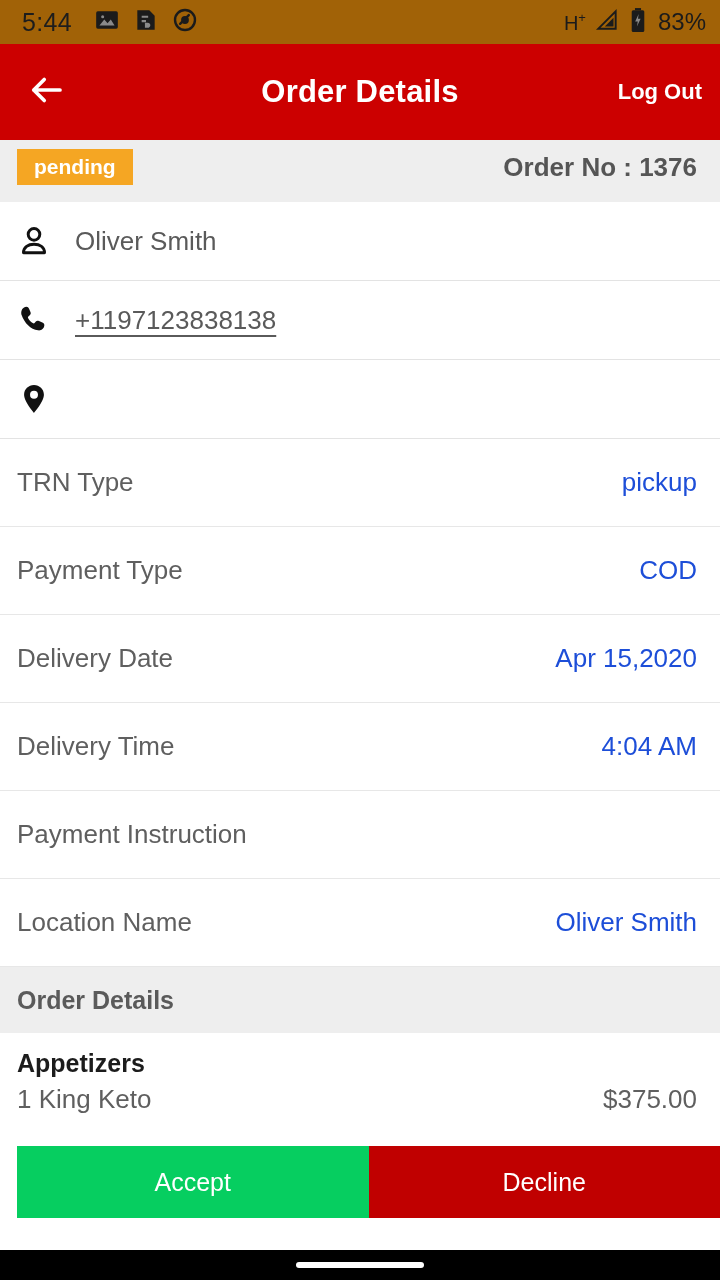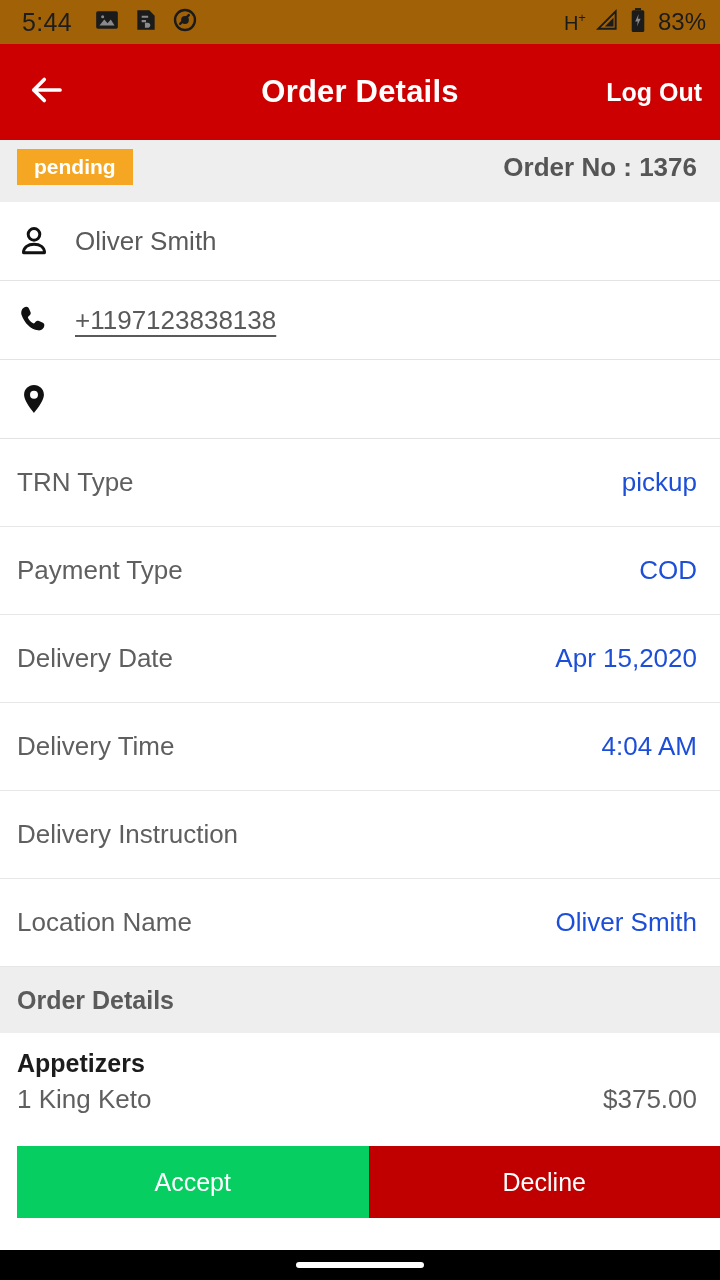--- a/index.html
+++ b/index.html
@@ -34,21 +34,21 @@
     padding:0 18px;
     position:relative;
   }
   .back-btn { width:56px; height:56px; display:flex; align-items:center; justify-content:center; cursor:pointer; }
   .appbar-title {
     position:absolute; left:0; right:0; text-align:center;
     color:#ffffff; font-size:31px; font-weight:bold; letter-spacing:.2px;
     pointer-events:none;
   }
   .logout {
-    margin-left:auto; color:#ffffff; font-size:25px; font-weight:bold;
+    margin-left:auto; color:#ffffff; font-size:22px; font-weight:bold;
     z-index:2; cursor:pointer; padding:6px 0;
   }
 
   
   .order-strip {
     height:62px; background:#eeeeee;
     display:flex; align-items:center; justify-content:space-between;
     padding:0 23px 8px 17px;
   }
   .badge {
@@ -217,21 +217,21 @@
     </div>
     <div class="info-row">
       <span class="info-label">Delivery Date</span>
       <span class="info-value">Apr 15,2020</span>
     </div>
     <div class="info-row">
       <span class="info-label">Delivery Time</span>
       <span class="info-value">4:04 AM</span>
     </div>
     <div class="info-row">
-      <span class="info-label">Delivery Instruction</span>
+      <span class="info-label">Payment Instruction</span>
       <span class="info-value"></span>
     </div>
     <div class="info-row">
       <span class="info-label">Location Name</span>
       <span class="info-value">Oliver Smith</span>
     </div>
   </div>
 
   <div class="section-head">Order Details</div>
 

